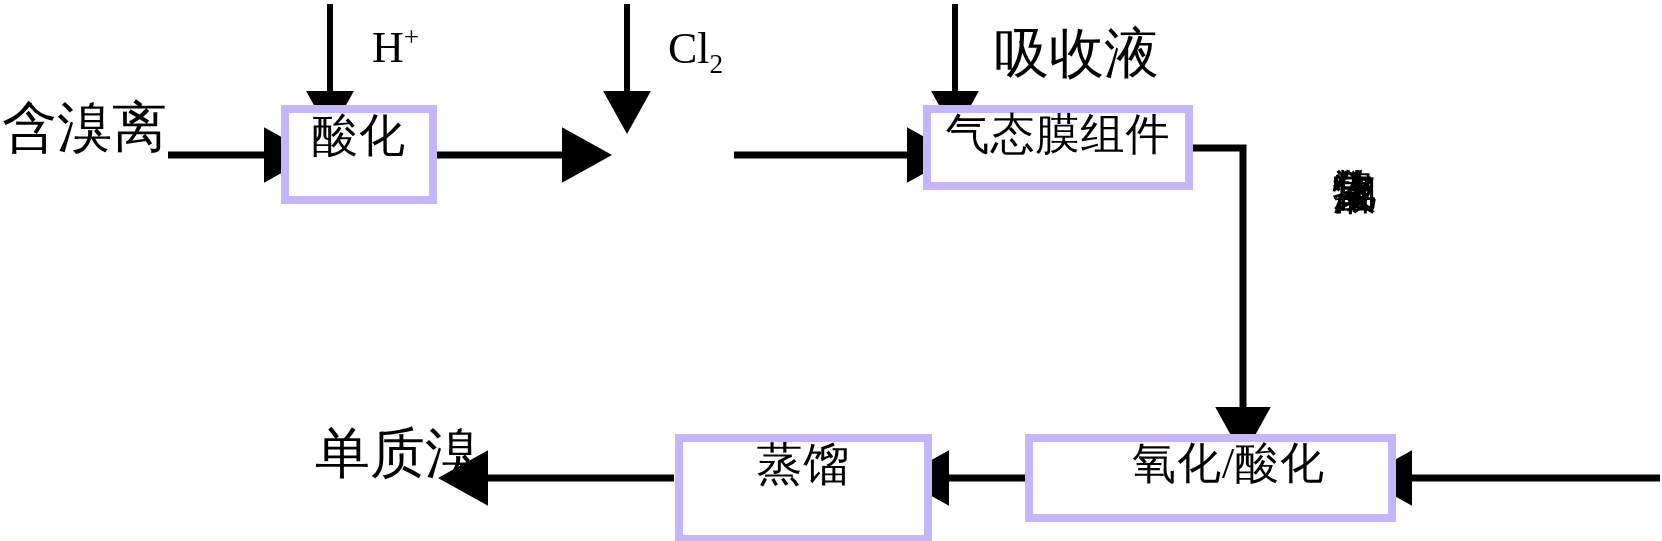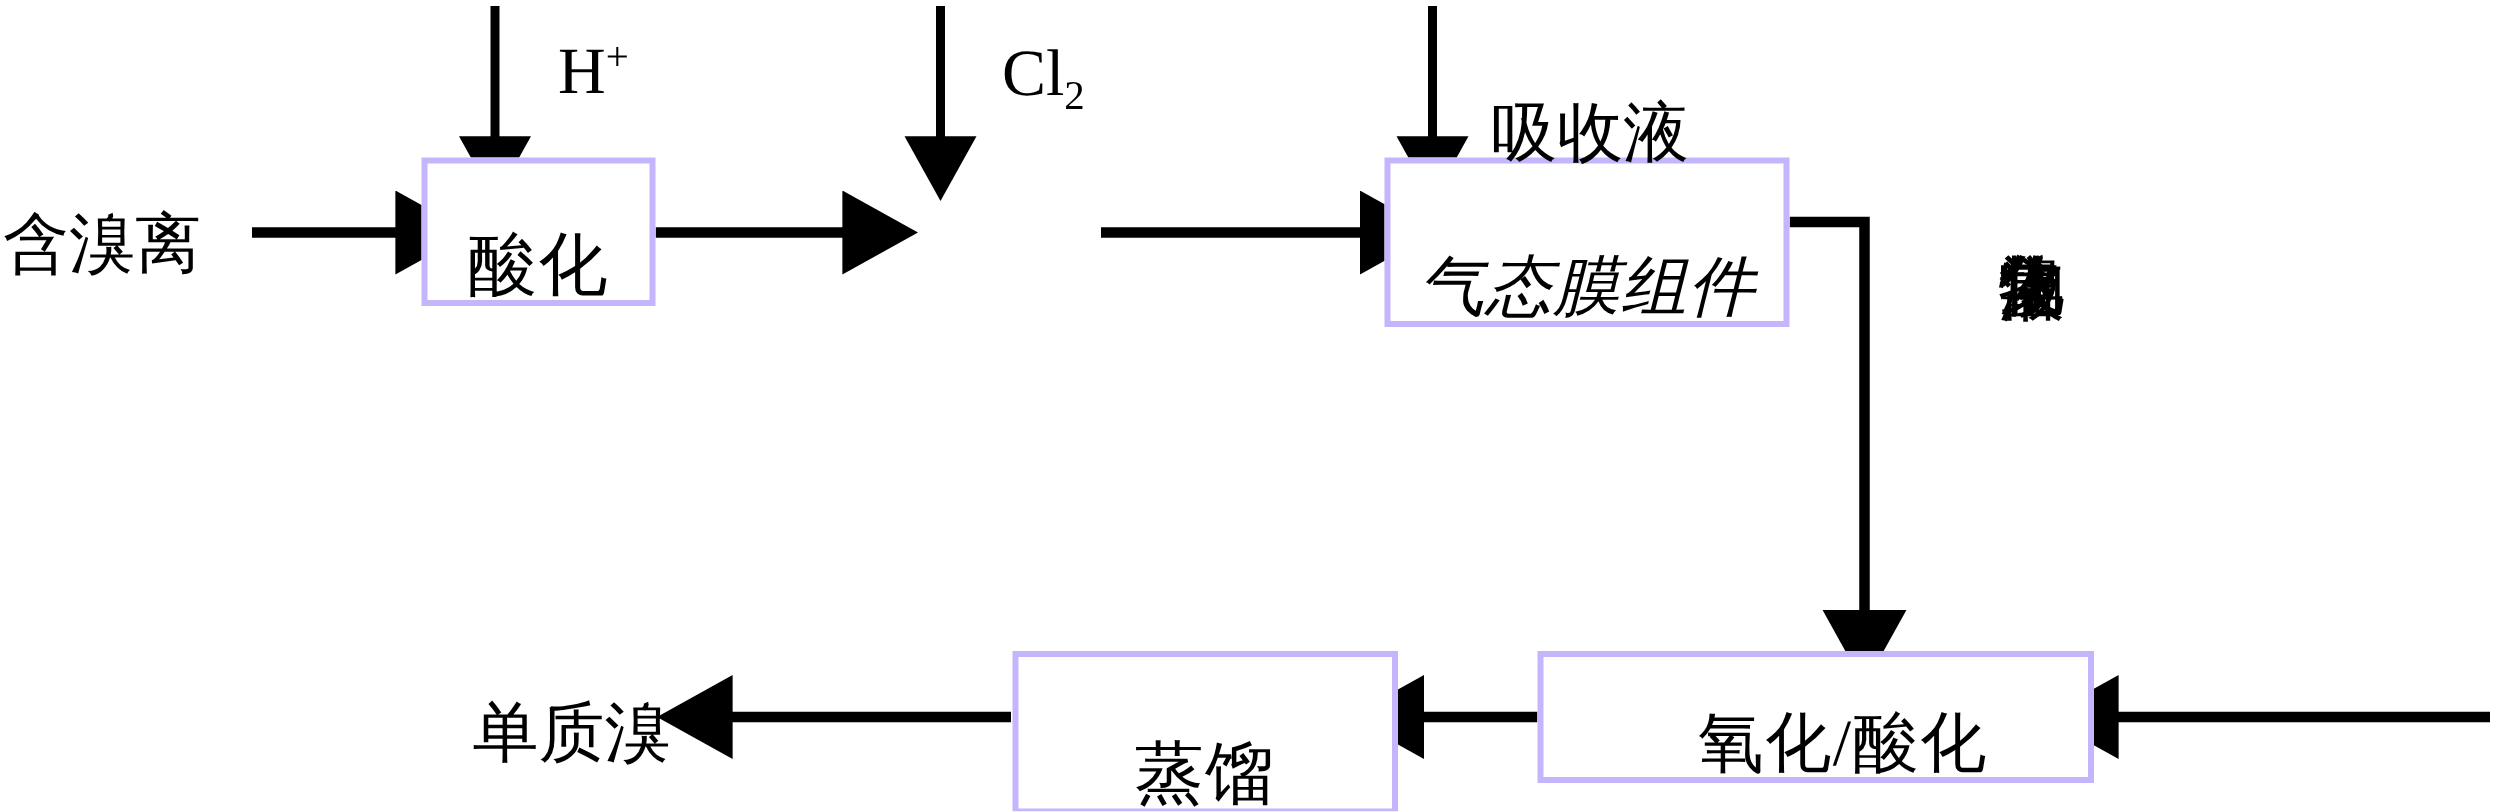--- a/index.html
+++ b/index.html
@@ -22,56 +22,55 @@
     top: 0;
     width: 1662px;
     height: 541px;
     pointer-events: none;
   }
 
   
   .proc-box {
     position: absolute;
     box-sizing: border-box;
-    border: 4px solid #c4b5fd;
+    border: 8px solid #c4b5fd;
     background: #ffffff;
     display: flex;
-    align-items: flex-end;
+    align-items: flex-start;
     justify-content: center;
     color: #000000;
     line-height: 1;
     white-space: nowrap;
   }
   .proc-box .lbl {
     font-family: "Liberation Serif", "DejaVu Serif", serif;
     font-size: 46px;
     letter-spacing: 1px;
     color: #000000;
   }
 
   #box-acidification { left: 281px; top: 105px; width: 156px; height: 99px; }
   #box-oxidation     { left: 578px; top: 105px; width: 156px; height: 99px; }
-  #box-membrane      { left: 923px; top: 105px; width: 270px; height: 113px; font-style: italic; }
+  #box-membrane      { left: 923px; top: 105px; width: 270px; height: 85px; }
   #box-distillation  { left: 675px; top: 434px; width: 257px; height: 109px; }
   #box-oxi-acid      { left: 1025px; top: 434px; width: 371px; height: 88px; padding-left: 36px; }
 
   #box-membrane .lbl,
   #box-oxi-acid .lbl { font-size: 44px; }
 
   
   .txt {
     position: absolute;
     color: #000000;
     white-space: nowrap;
     line-height: 1.08;
   }
   .cjk {
-    font-family: Liberation Mono, monospace;
-    font-size: 44px;
-    margin-top: 45px;
+    font-family: Liberation Serif, serif;
+    font-size: 55px;
   }
   .sci {
     font-family: "Liberation Serif", "DejaVu Serif", serif;
     font-size: 44px;
   }
 
   
   #label-feed {
     left: 2px;
     top: 98px;

